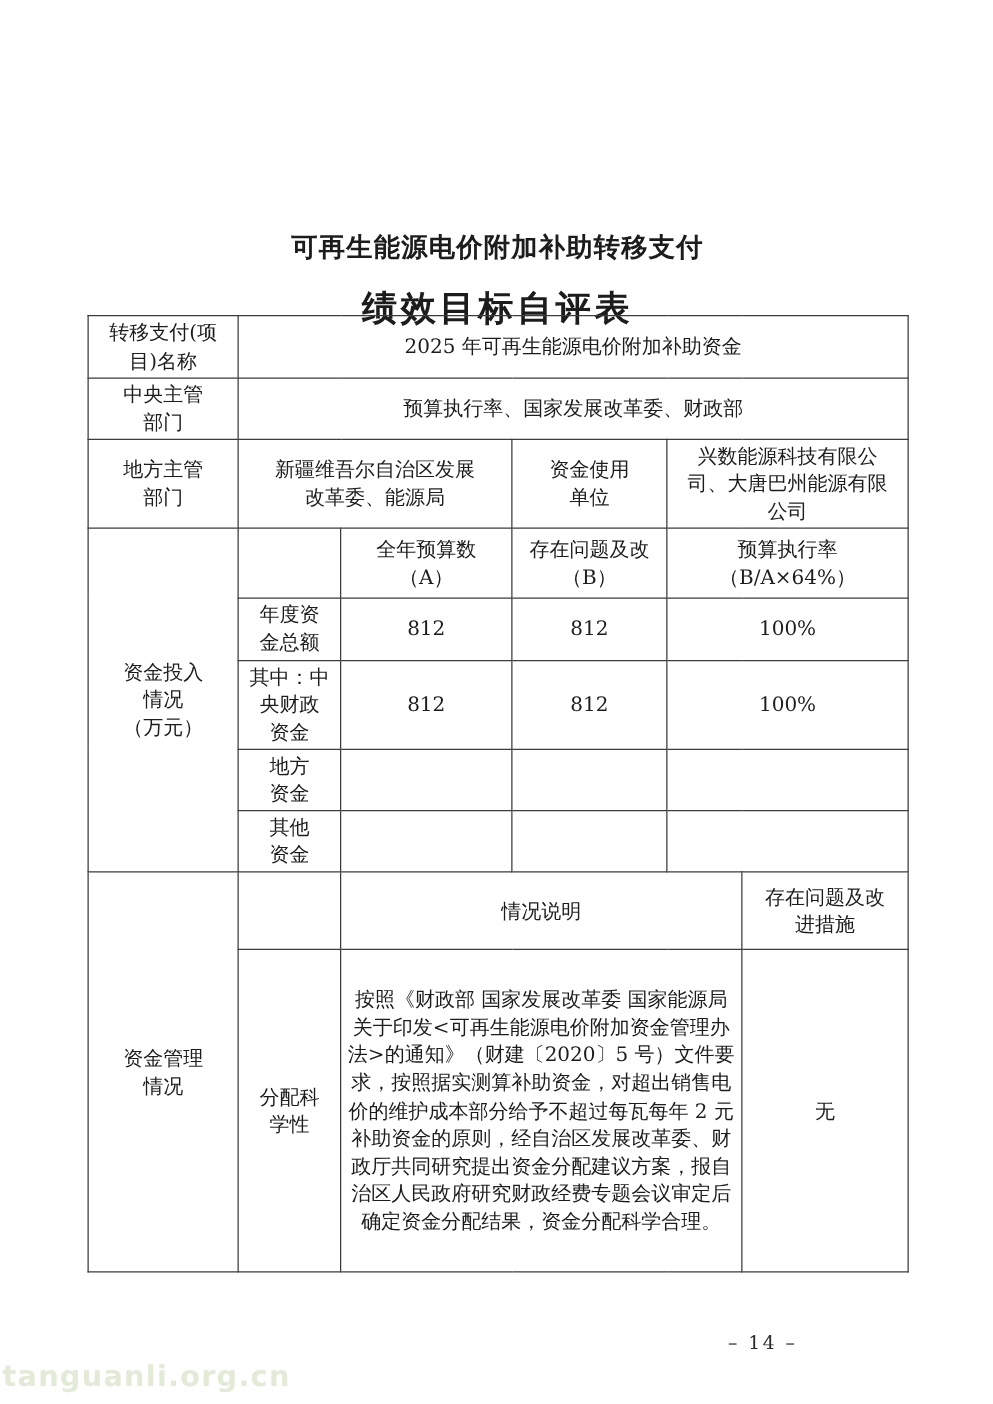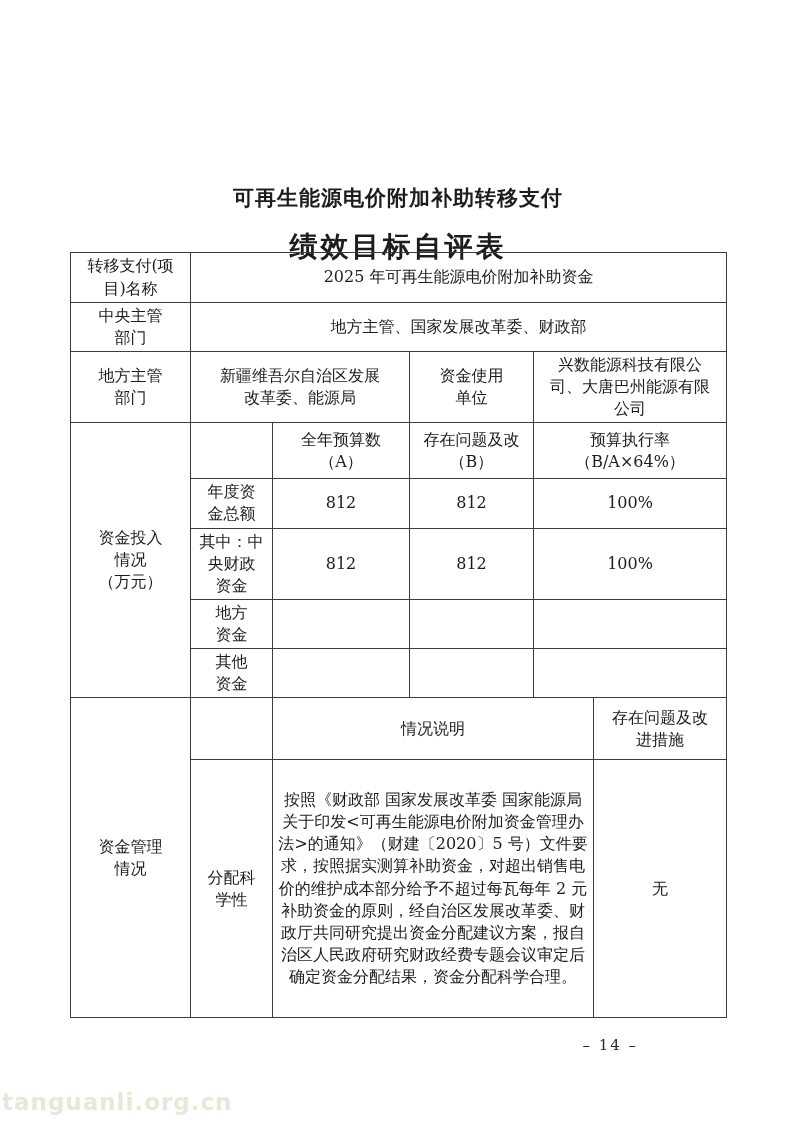--- a/index.html
+++ b/index.html
@@ -64,21 +64,21 @@
   tr.r10 { height: 258px; }
   td.desc-cell {
     text-align: justify;
     vertical-align: top;
     padding: 7px 10px 4px 10px;
     font-size: 17px;
     line-height: 24.5px;
   }
   .pagenum {
     position: absolute;
-    top: 1036px;
+    top: 1065px;
     right: 96px;
     font-size: 15px;
     letter-spacing: 2px;
     color: #2a2a2a;
   }
   .watermark {
     position: absolute;
     left: 2px;
     top: 1089px;
     font-family: "DejaVu Sans", "Liberation Sans", sans-serif;
@@ -109,21 +109,21 @@
     </colgroup>
     <tbody>
       <tr class="r1">
         <td>转移支付(项
 目)名称</td>
         <td colspan="5">2025 年可再生能源电价附加补助资金</td>
       </tr>
       <tr class="r2">
         <td>中央主管
 部门</td>
-        <td colspan="5">地方主管、国家发展改革委、财政部</td>
+        <td colspan="5">预算执行率、国家发展改革委、财政部</td>
       </tr>
       <tr class="r3">
         <td>地方主管
 部门</td>
         <td colspan="2">新疆维吾尔自治区发展
 改革委、能源局</td>
         <td>资金使用
 单位</td>
         <td colspan="2">兴数能源科技有限公
 司、大唐巴州能源有限

